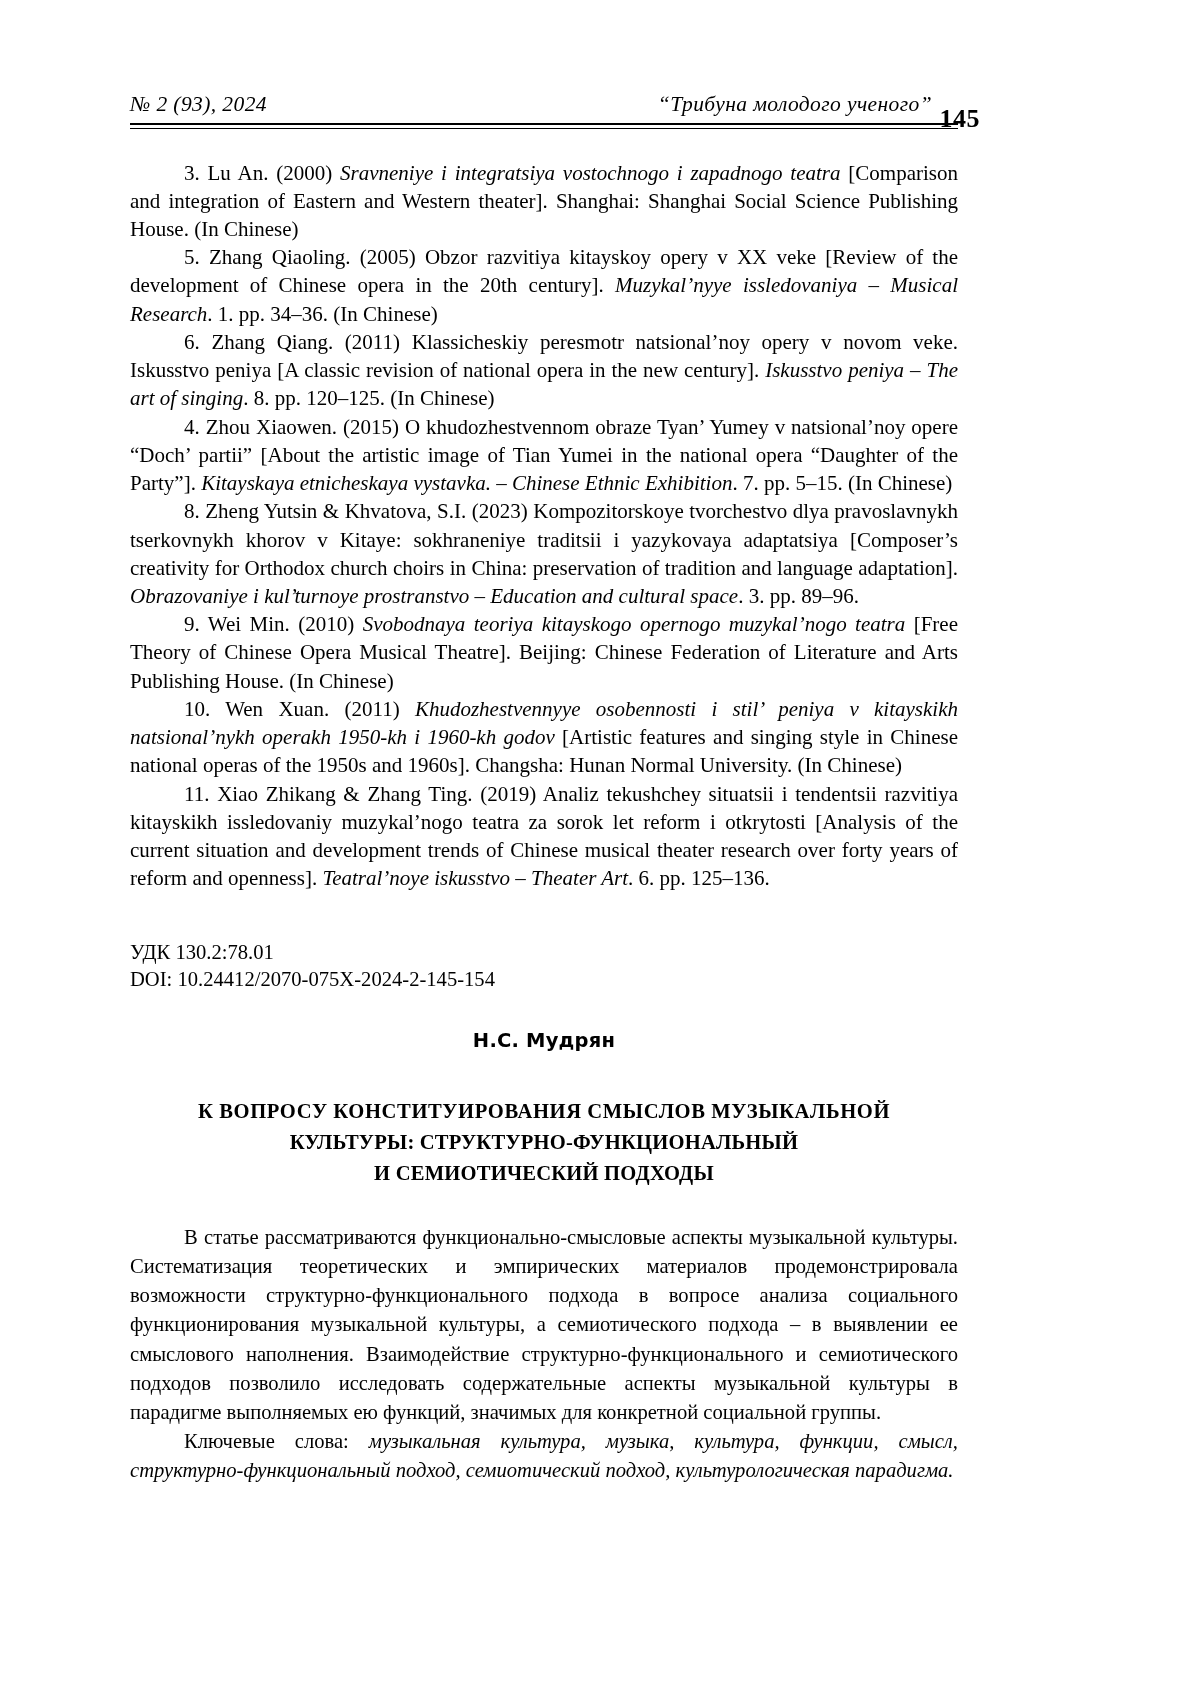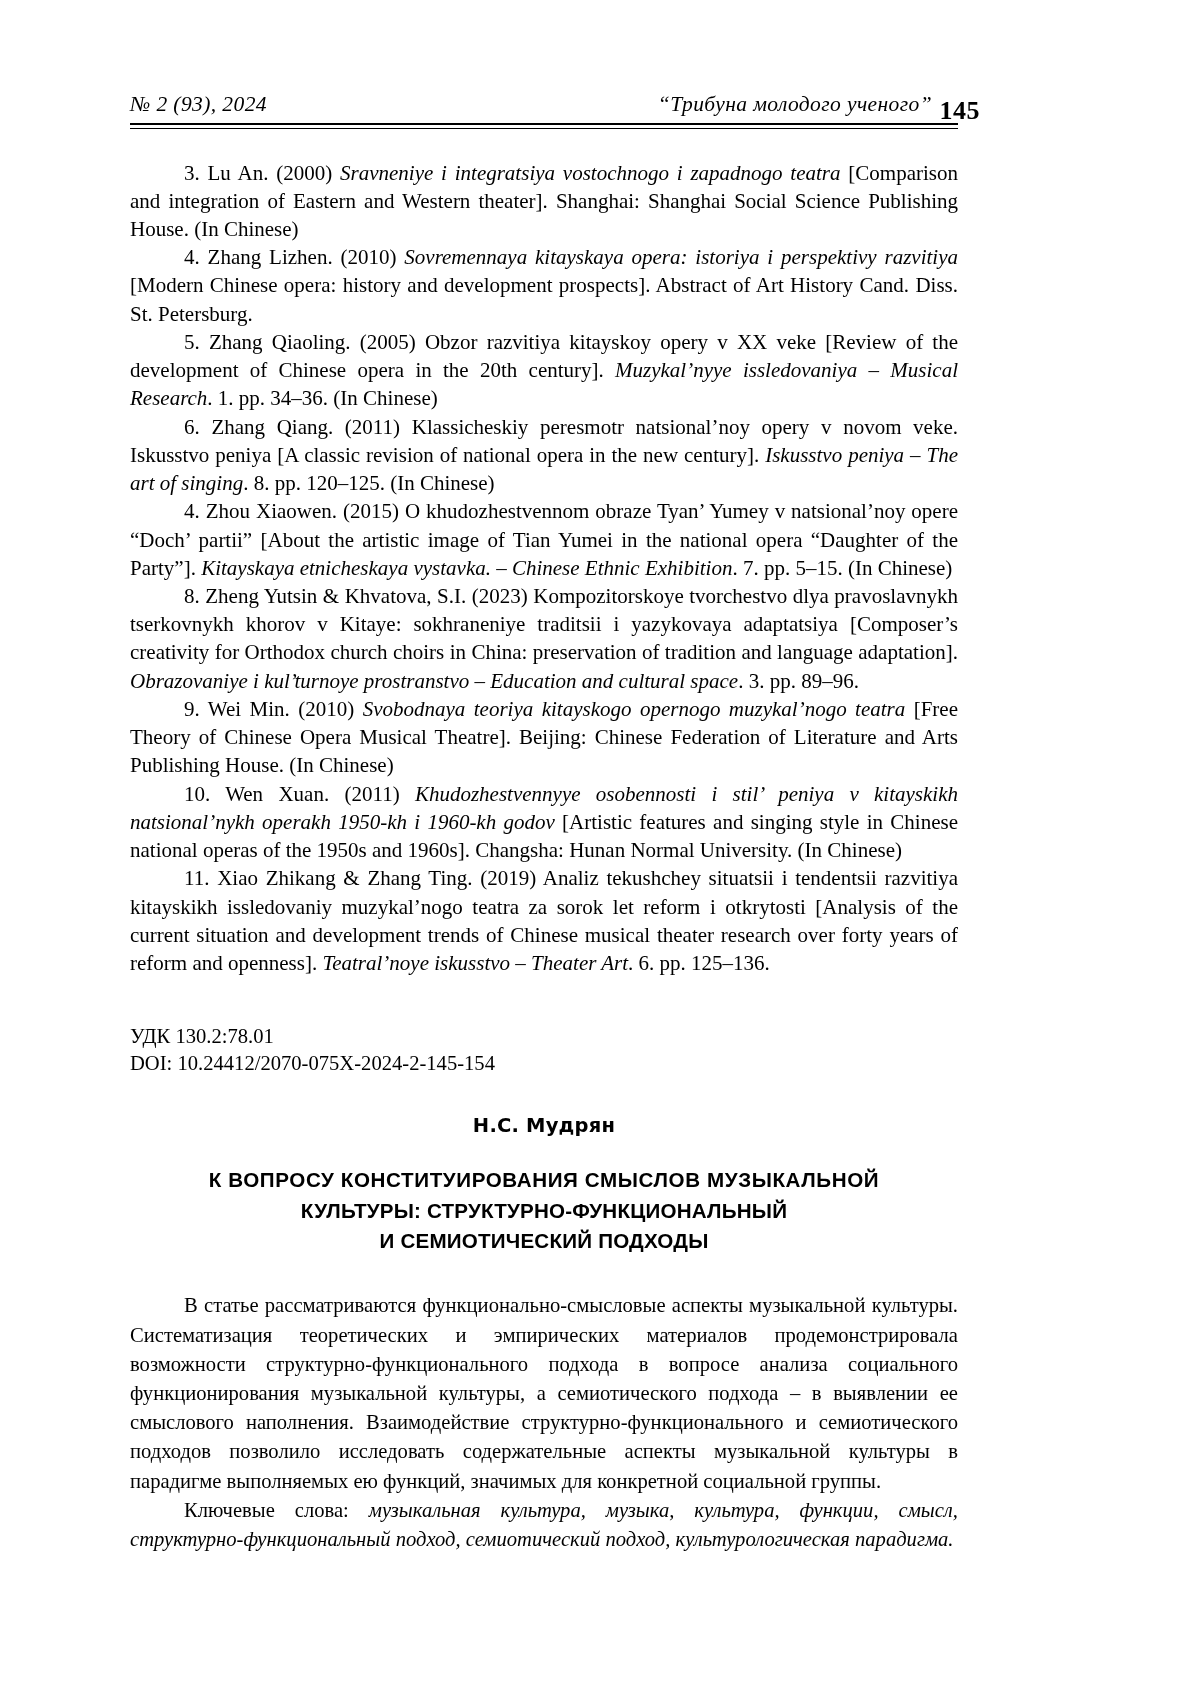--- a/index.html
+++ b/index.html
@@ -38,21 +38,21 @@
     margin-left: auto;
     margin-right: 0;
     padding-right: 26px;
   }
   .header .pageno {
     font-style: normal;
     font-weight: bold;
     font-size: 26px;
     position: absolute;
     right: 108px;
-    top: 96px;
+    top: 104px;
     letter-spacing: 0.5px;
   }
   .rule-double {
     margin-top: 6px;
     border-top: 2.2px solid #000;
     border-bottom: 1.1px solid #000;
     height: 2.5px;
     width: 100%;
   }
   
@@ -79,23 +79,23 @@
   .author {
     margin-top: 36px;
     text-align: center;
     font-family: "DejaVu Sans", sans-serif;
     font-weight: bold;
     font-size: 19.5px;
     letter-spacing: 0.2px;
   }
   
   .title {
-    margin-top: 28px;
+    margin-top: 44px;
     text-align: center;
-    font-family: Liberation Sans, sans-serif;
+    font-family: Liberation Serif, serif;
     font-weight: bold;
     font-size: 20.6px;
     line-height: 1.5;
     letter-spacing: 0.2px;
   }
   .title .ln { display: block; }
   .title .ln.spread { letter-spacing: 0.6px; }
   
   .abstract {
     margin-top: 34px;
@@ -122,21 +122,20 @@
 
   <div class="header">
     <span class="issue">№ 2 (93), 2024</span>
     <span class="journal">“Трибуна молодого ученого”</span>
     <span class="pageno">145</span>
   </div>
   <div class="rule-double"></div>
 
   <div class="refs" id="refs">
       <p><span>3. Lu An. (2000) </span><span class="it">Sravneniye i integratsiya vostochnogo i zapadnogo teatra</span><span> [Comparison and integration of Eastern and Western theater]. Shanghai: Shanghai Social Science Publishing House. (In Chinese)</span></p>
-      <p><span>4. Zhang Lizhen. (2010) </span><span class="it">Sovremennaya kitayskaya opera: istoriya i perspektivy razvitiya</span><span> [Modern Chinese opera: history and development prospects]. Abstract of Art History Cand. Diss. St. Petersburg.</span></p>
       <p><span>5. Zhang Qiaoling. (2005) Obzor razvitiya kitayskoy opery v XX veke [Review of the development of Chinese opera in the 20th century]. </span><span class="it">Muzykal’nyye issledovaniya – Musical Research</span><span>. 1. pp. 34–36. (In Chinese)</span></p>
       <p><span>6. Zhang Qiang. (2011) Klassicheskiy peresmotr natsional’noy opery v novom veke. Iskusstvo peniya [A classic revision of national opera in the new century]. </span><span class="it">Iskusstvo peniya – The art of singing</span><span>. 8. pp. 120–125. (In Chinese)</span></p>
       <p><span>4. Zhou Xiaowen. (2015) O khudozhestvennom obraze Tyan’ Yumey v natsional’noy opere “Doch’ partii” [About the artistic image of Tian Yumei in the national opera “Daughter of the Party”]. </span><span class="it">Kitayskaya etnicheskaya vystavka. – Chinese Ethnic Exhibition</span><span>. 7. pp. 5–15. (In Chinese)</span></p>
       <p><span>8. Zheng Yutsin &amp; Khvatova, S.I. (2023) Kompozitorskoye tvorchestvo dlya pravoslavnykh tserkovnykh khorov v Kitaye: sokhraneniye traditsii i yazykovaya adaptatsiya [Composer’s creativity for Orthodox church choirs in China: preservation of tradition and language adaptation]. </span><span class="it">Obrazovaniye i kul’turnoye prostranstvo – Education and cultural space</span><span>. 3. pp. 89–96.</span></p>
       <p><span>9. Wei Min. (2010) </span><span class="it">Svobodnaya teoriya kitayskogo opernogo muzykal’nogo teatra</span><span> [Free Theory of Chinese Opera Musical Theatre]. Beijing: Chinese Federation of Literature and Arts Publishing House. (In Chinese)</span></p>
       <p><span>10. Wen Xuan. (2011) </span><span class="it">Khudozhestvennyye osobennosti i stil’ peniya v kitayskikh natsional’nykh operakh 1950-kh i 1960-kh godov</span><span> [Artistic features and singing style in Chinese national operas of the 1950s and 1960s]. Changsha: Hunan Normal University. (In Chinese)</span></p>
       <p><span>11. Xiao Zhikang &amp; Zhang Ting. (2019) Analiz tekushchey situatsii i tendentsii razvitiya kitayskikh issledovaniy muzykal’nogo teatra za sorok let reform i otkrytosti [Analysis of the current situation and development trends of Chinese musical theater research over forty years of reform and openness]. </span><span class="it">Teatral’noye iskusstvo – Theater Art</span><span>. 6. pp. 125–136.</span></p>
     </div>
 
   <div class="meta">

